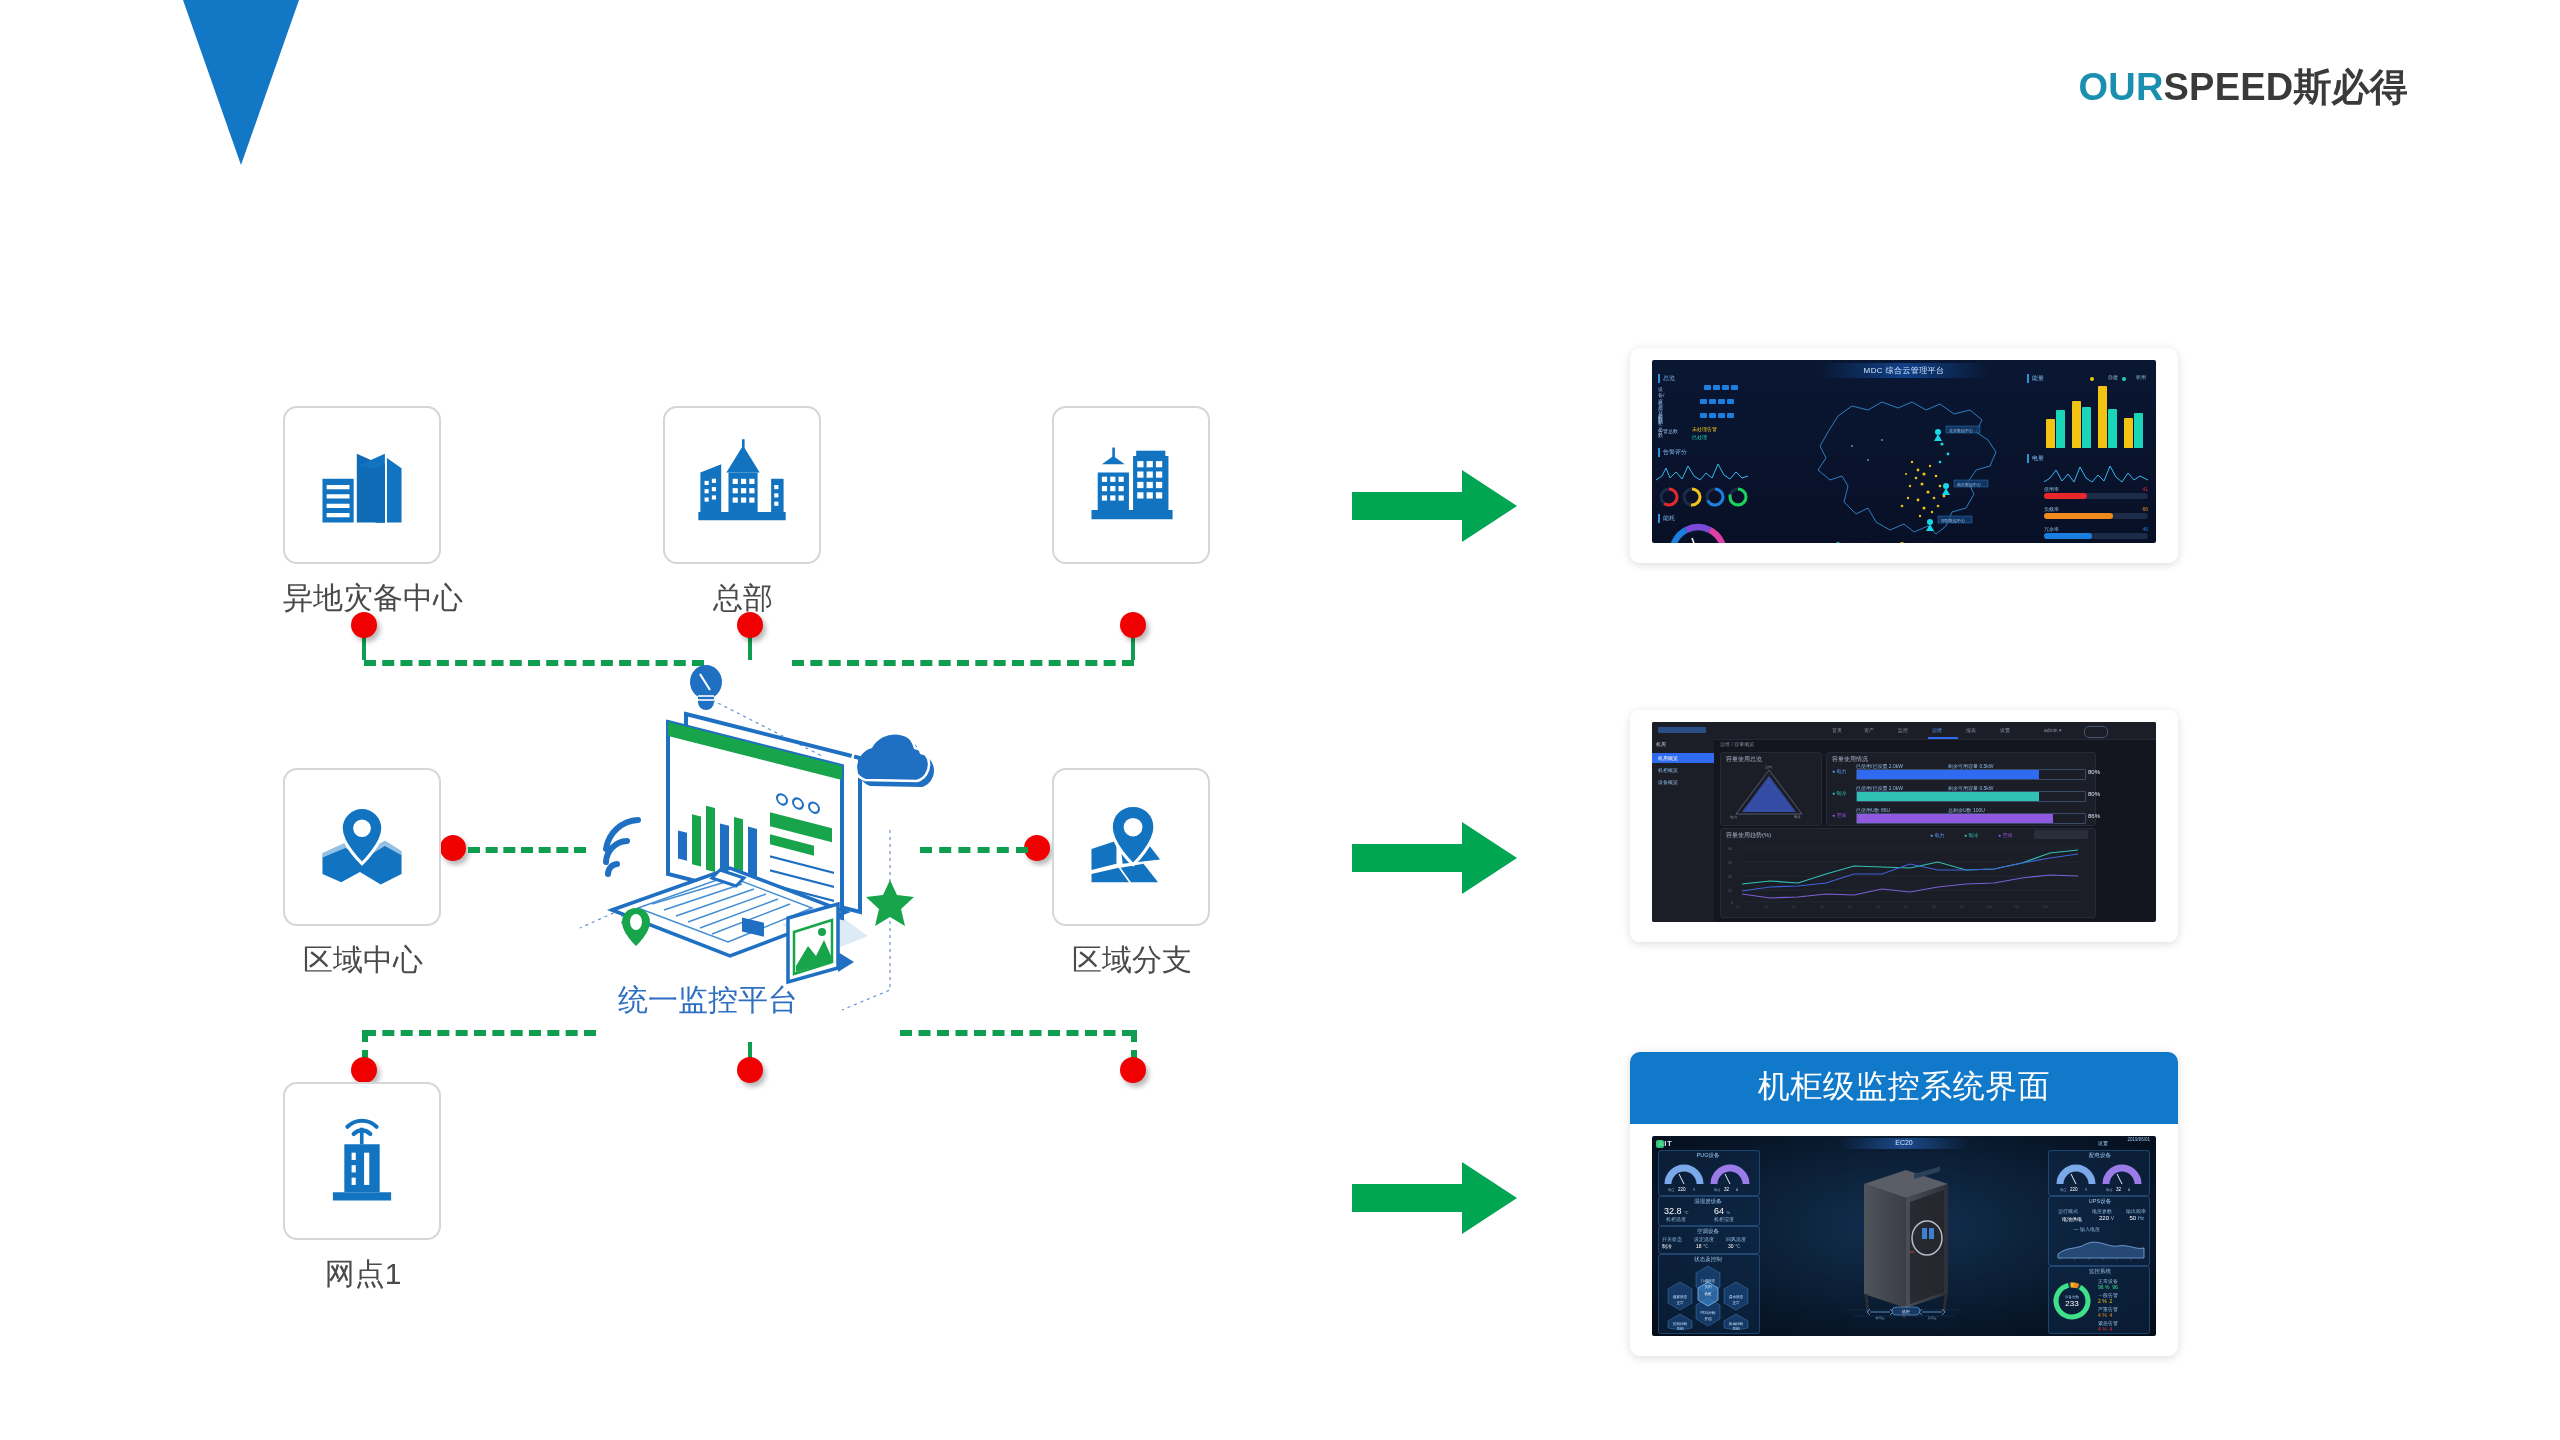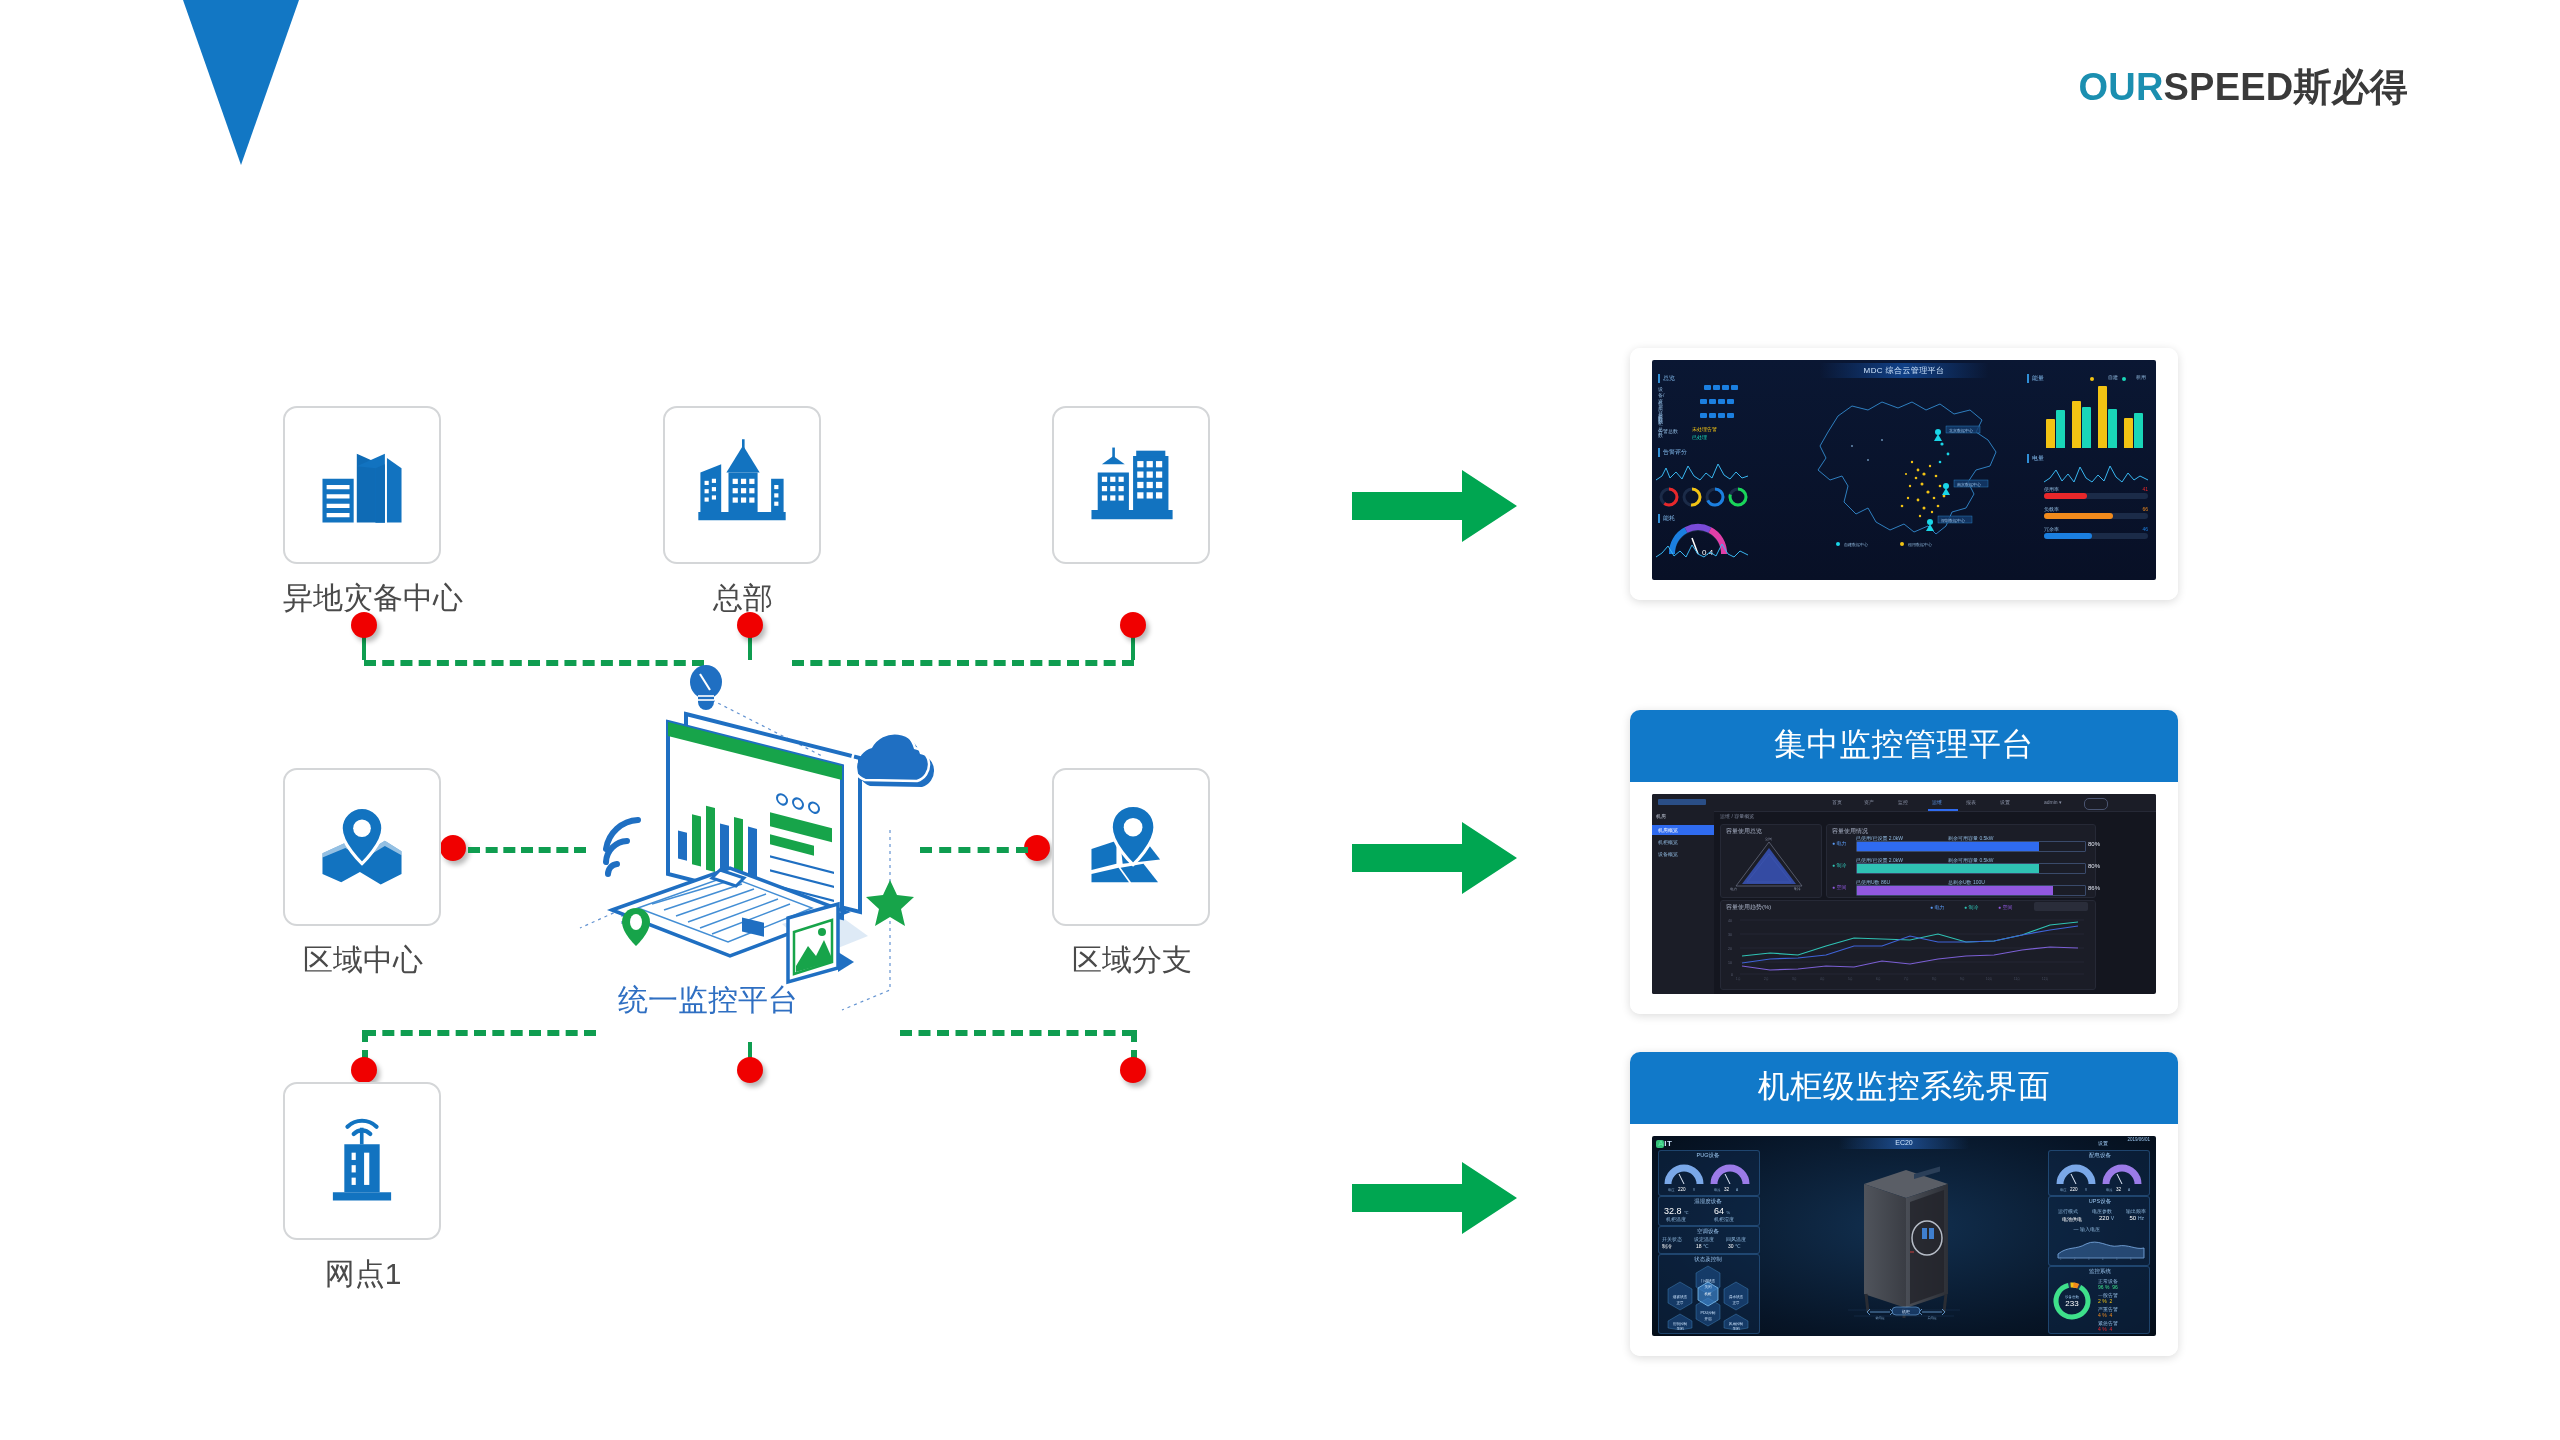--- a/index.html
+++ b/index.html
@@ -76,21 +76,21 @@
   }
   .panel-head{
     background:#1179c9;color:#fff;font-size:32px;
     text-align:center;padding:13px 0 15px;letter-spacing:.5px;
     font-family:"Liberation Sans","DejaVu Sans",sans-serif;
   }
   .panel-body{padding:12px 22px 20px;background:#fff;}
   .shot{width:100%;background:#0b1428;display:block;border-radius:2px;position:relative;overflow:hidden;}
 
   
-  .d1{height:220px;background:linear-gradient(180deg,#0a1733 0%,#081026 100%);position:relative;}
+  .d1{height:183px;background:linear-gradient(180deg,#0a1733 0%,#081026 100%);position:relative;}
   .d1 .dtitle{
     position:absolute;left:50%;transform:translateX(-50%);top:3px;
     color:#cfe6ff;font-size:8px;letter-spacing:.4px;white-space:nowrap;
     background:linear-gradient(90deg,rgba(10,40,90,0),rgba(18,72,150,.85),rgba(10,40,90,0));
     padding:2px 44px;
   }
   .d1 .sectlabel{position:absolute;color:#7fb6e8;font-size:6px;border-left:2px solid #2f8fd8;padding-left:3px;}
   .d1 .lbar{position:absolute;height:5px;border-radius:1px;}
   .d1 .spark{position:absolute;}
   .map-wrap{position:absolute;left:138px;top:14px;width:240px;height:182px;}
@@ -573,21 +573,20 @@
           <div style="clear:both"></div>
           <div class="pbar" style="position:relative;width:104px;margin-top:1px;">
               <i style="width:46%;background:#1b7fe0;"></i>
             </div>
         </div>
       </div>
     </div>
   </div>
 
   <div class="panel" style="left:1630px;top:710px;">
-    <div class="panel-head">集中监控管理平台</div>
     <div class="panel-body">
       <div class="shot d2">
 
         <div class="nav">
           <div style="position:absolute;left:6px;top:5px;width:48px;height:6px;background:#2a4e86;border-radius:1px;"></div>
           <div class="navitem" style="left:180px;">首页</div>
           <div class="navitem" style="left:212px;">资产</div>
           <div class="navitem" style="left:246px;">监控</div>
           <div class="navitem" style="left:280px;color:#5b9bf5;">运维</div>
           <div class="navitem" style="left:314px;">报表</div>

